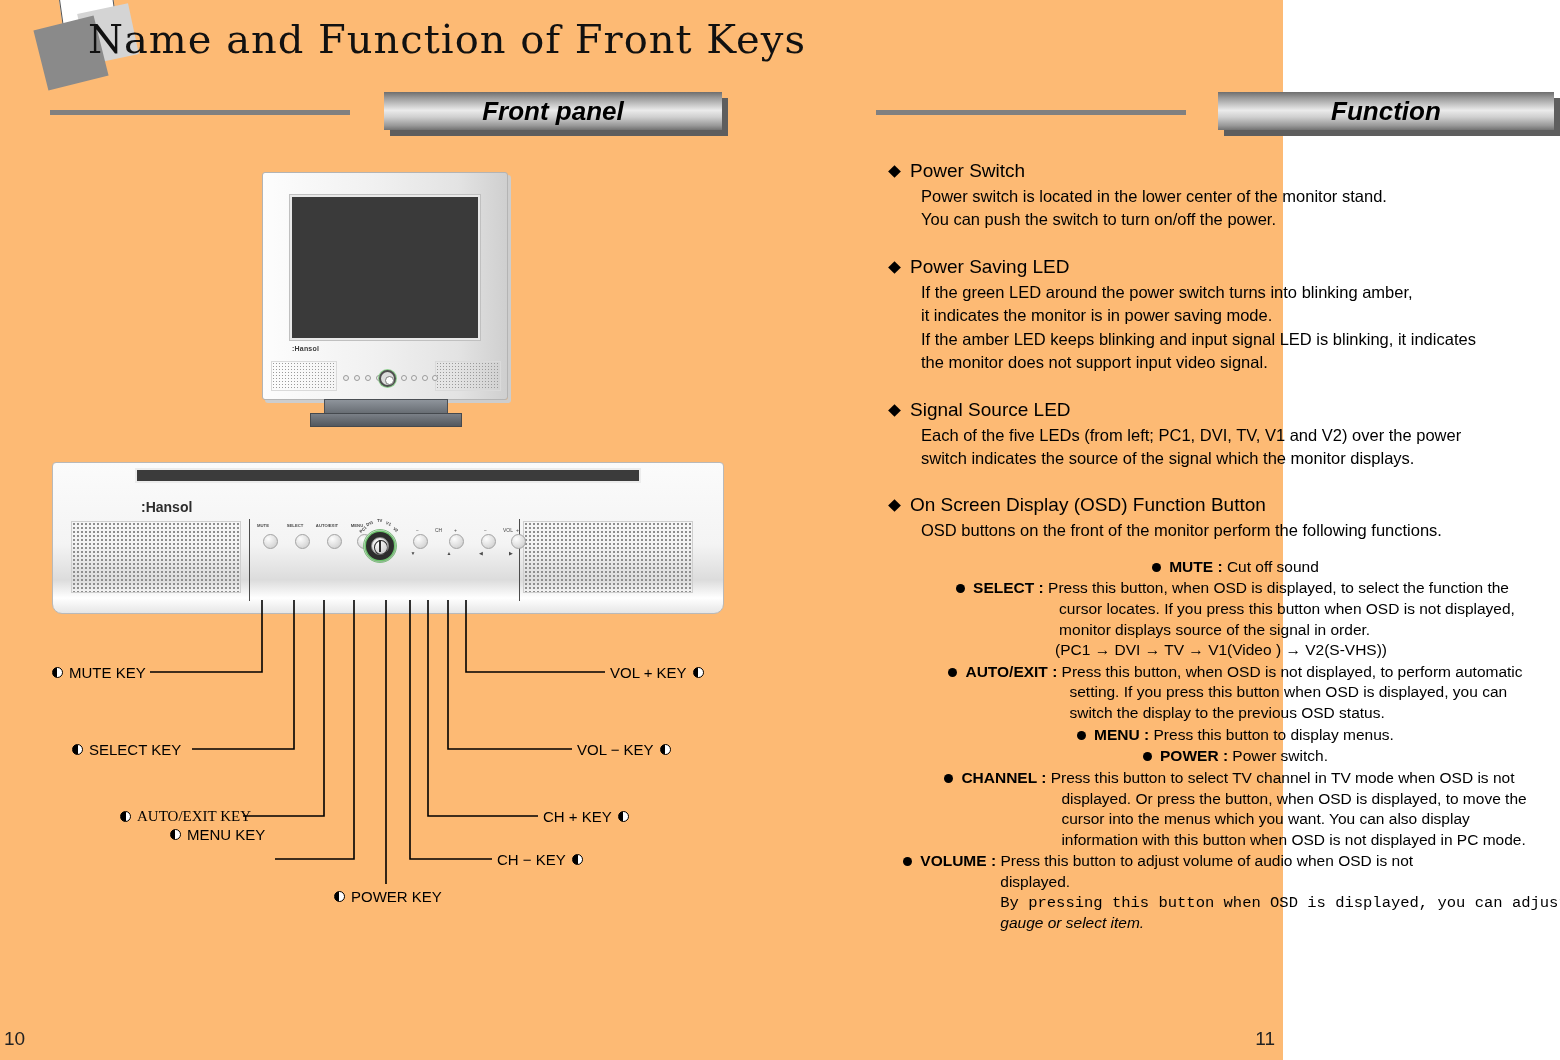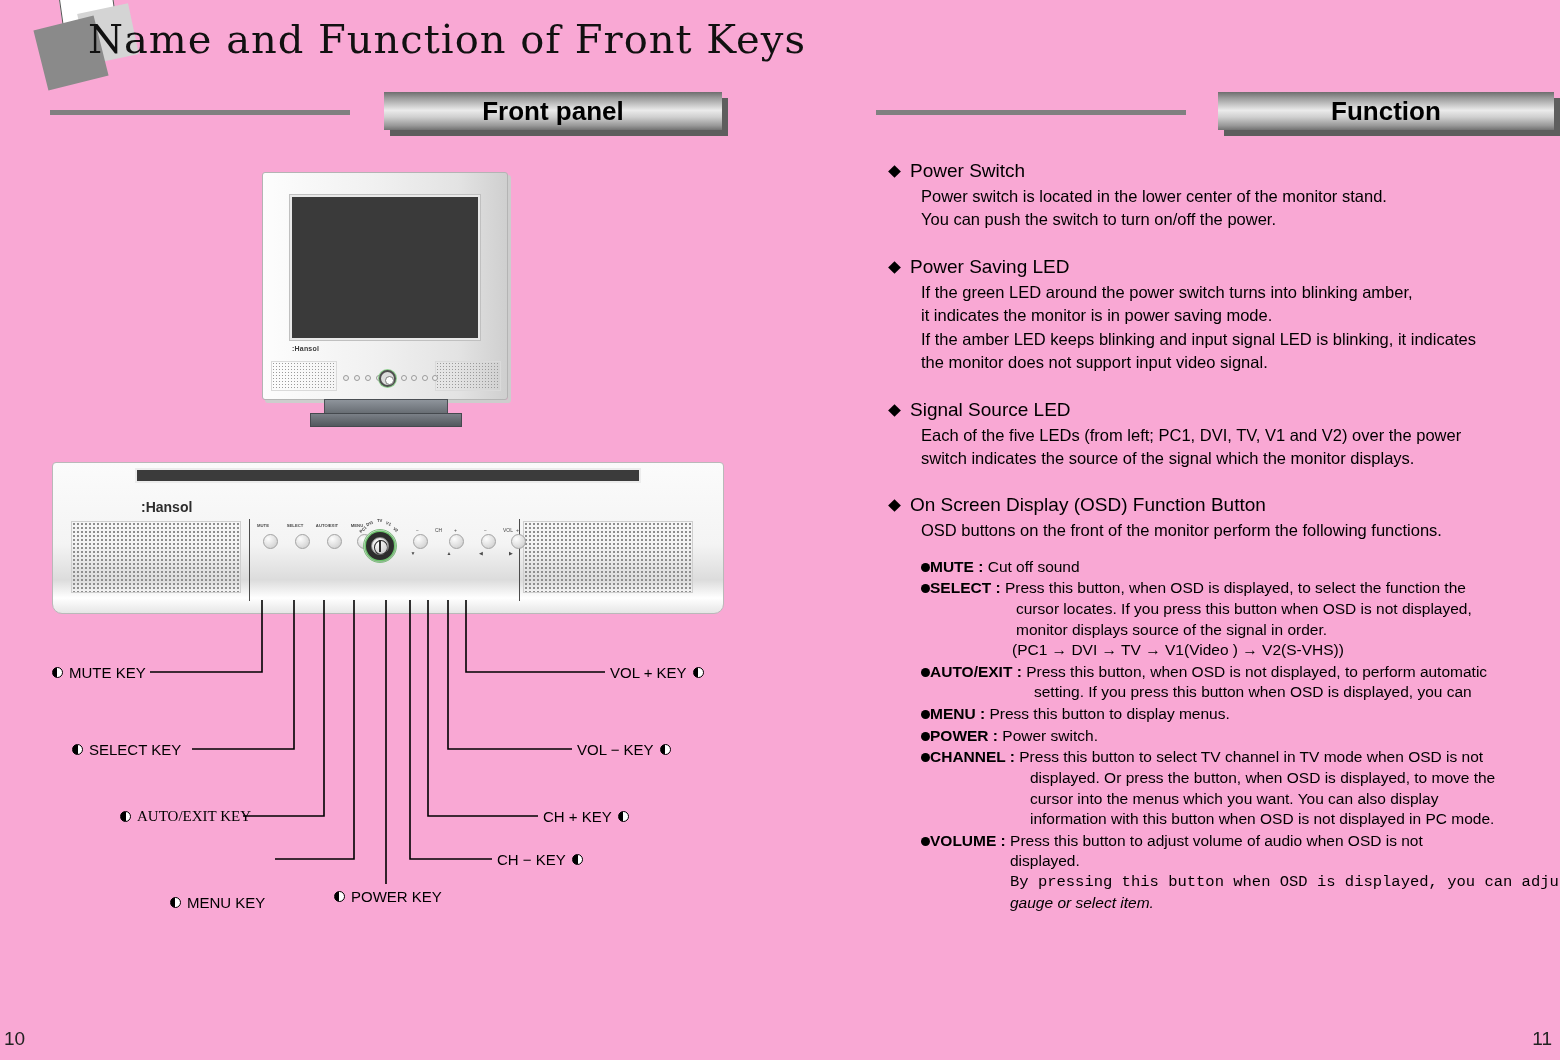--- a/index.html
+++ b/index.html
@@ -6,42 +6,42 @@
   html, body {
     margin: 0; padding: 0;
     width: 1560px; height: 1060px;
     background: #ffffff;
     font-family: "Liberation Sans", sans-serif;
     color: #000;
     overflow: hidden;
   }
   #page {
     position: relative;
-    width: 1560px; height: 1060px;
-    background: #f9a8d4;
+    width: 1283px; height: 1060px;
+    background: #fdba74;
   }
 
   
   #title-deco { position: absolute; left: 18px; top: -2px; width: 130px; height: 110px; }
   .sq { position: absolute; }
   .sq.white  { left: 44px; top: -6px;  width: 54px; height: 54px; background: #fff; border: 1px solid #555; transform: rotate(-8deg); }
   .sq.light  { left: 64px; top: 10px;  width: 52px; height: 52px; background: #d4d4d4; transform: rotate(-12deg); }
   .sq.dark   { left: 22px; top: 24px;  width: 62px; height: 62px; background: #8a8a8a; transform: rotate(-14deg); }
 
   #page-title {
     position: absolute; left: 88px; top: 16px;
     font-family: "DejaVu Serif", serif;
     font-size: 40px;
     letter-spacing: 1px;
     color: #111;
     white-space: nowrap;
   }
 
   
-  .banner-wrap { position: absolute; height: 40px; }
+  .banner-wrap { position: absolute; height: 40px; font-style: italic; }
   .banner-rule {
     position: absolute; left: 0; top: 18px; height: 5px;
     background: #808080;
   }
   .banner-shadow {
     position: absolute; top: 6px; height: 38px;
     background: #5e5e5e;
   }
   .banner {
     position: absolute; top: 0; height: 38px;
@@ -211,21 +211,21 @@
   .sec { margin-bottom: 24px; }
   .sec-head {
     display: flex; align-items: flex-start; gap: 11px;
     font-size: 19px; color: #000; margin-bottom: 3px;
   }
   .diamond { display: inline-block; width: 9px; height: 9px; background: #000; transform: rotate(45deg); margin-top: 7px; flex: 0 0 auto; }
   .sec-body { margin-left: 31px; font-size: 16.5px; line-height: 1.42; color: #000; }
   .sec-body div { white-space: nowrap; }
 
   #osd-list { margin-left: 31px; margin-top: 14px; }
-  .osd-item { display: flex; align-items: flex-start; margin-bottom: 1px; }
+  .osd-item { display: flex; align-items: flex-start; gap: 8px; margin-bottom: 1px; justify-content: center; }
   .osd-bullet { display: inline-block; width: 9px; height: 9px; border-radius: 50%; background: #000; margin-top: 6px; flex: 0 0 auto; }
   .osd-text { font-size: 15.5px; line-height: 1.33; }
   .osd-text b { font-weight: bold; }
   .osd-text .cont { display: block; white-space: nowrap; }
   .osd-line { white-space: nowrap; }
   .chain { display: block; white-space: nowrap; }
 
   
   .pagenum { position: absolute; bottom: 10px; font-size: 19px; color: #222; }
   #pn-left  { left: 4px; }
@@ -371,21 +371,21 @@
     <span>MUTE KEY</span>
   </div>
   <div class="callout" style="left:72px; top:741px;align-items:center;">
     <span class="halfdot"></span>
     <span>SELECT KEY</span>
   </div>
   <div class="callout" style="left:120px; top:808px;font-family:Liberation Serif, serif;">
     <span class="halfdot"></span>
     <span>AUTO/EXIT  KEY</span>
   </div>
-  <div class="callout" style="left:170px; top:894px;">
+  <div class="callout" style="left:170px; top:826px;">
     <span class="halfdot"></span>
     <span>MENU KEY</span>
   </div>
   <div class="callout" style="left:334px; top:888px;">
     <span class="halfdot"></span>
     <span>POWER  KEY</span>
   </div>
 
   <div class="callout right" style="left:610px; top:664px;">
     <span>VOL  +  KEY</span>
@@ -465,20 +465,21 @@
             <div class="cont" style="padding-left: 86px;">cursor locates. If you press this button when OSD is not displayed,</div>
             <div class="cont" style="padding-left: 86px;">monitor displays source of the signal in order.</div>
             <div class="chain" style="padding-left: 82px;">(PC1 → DVI → TV → V1(Video ) → V2(S-VHS))</div>
           </div>
         </div>
         <div class="osd-item">
           <span class="osd-bullet"></span>
           <div class="osd-text">
             <div class="osd-line"><b>AUTO/EXIT :</b> Press this button, when OSD is not displayed, to perform automatic</div>
             <div class="cont" style="padding-left: 104px;">setting. If you press this button when OSD is displayed, you can</div>
+            <div class="cont" style="padding-left: 104px;">switch the display to the previous OSD status.</div>
           </div>
         </div>
         <div class="osd-item">
           <span class="osd-bullet"></span>
           <div class="osd-text">
             <div class="osd-line"><b>MENU :</b> Press this button to display menus.</div>
           </div>
         </div>
         <div class="osd-item">
           <span class="osd-bullet"></span>

